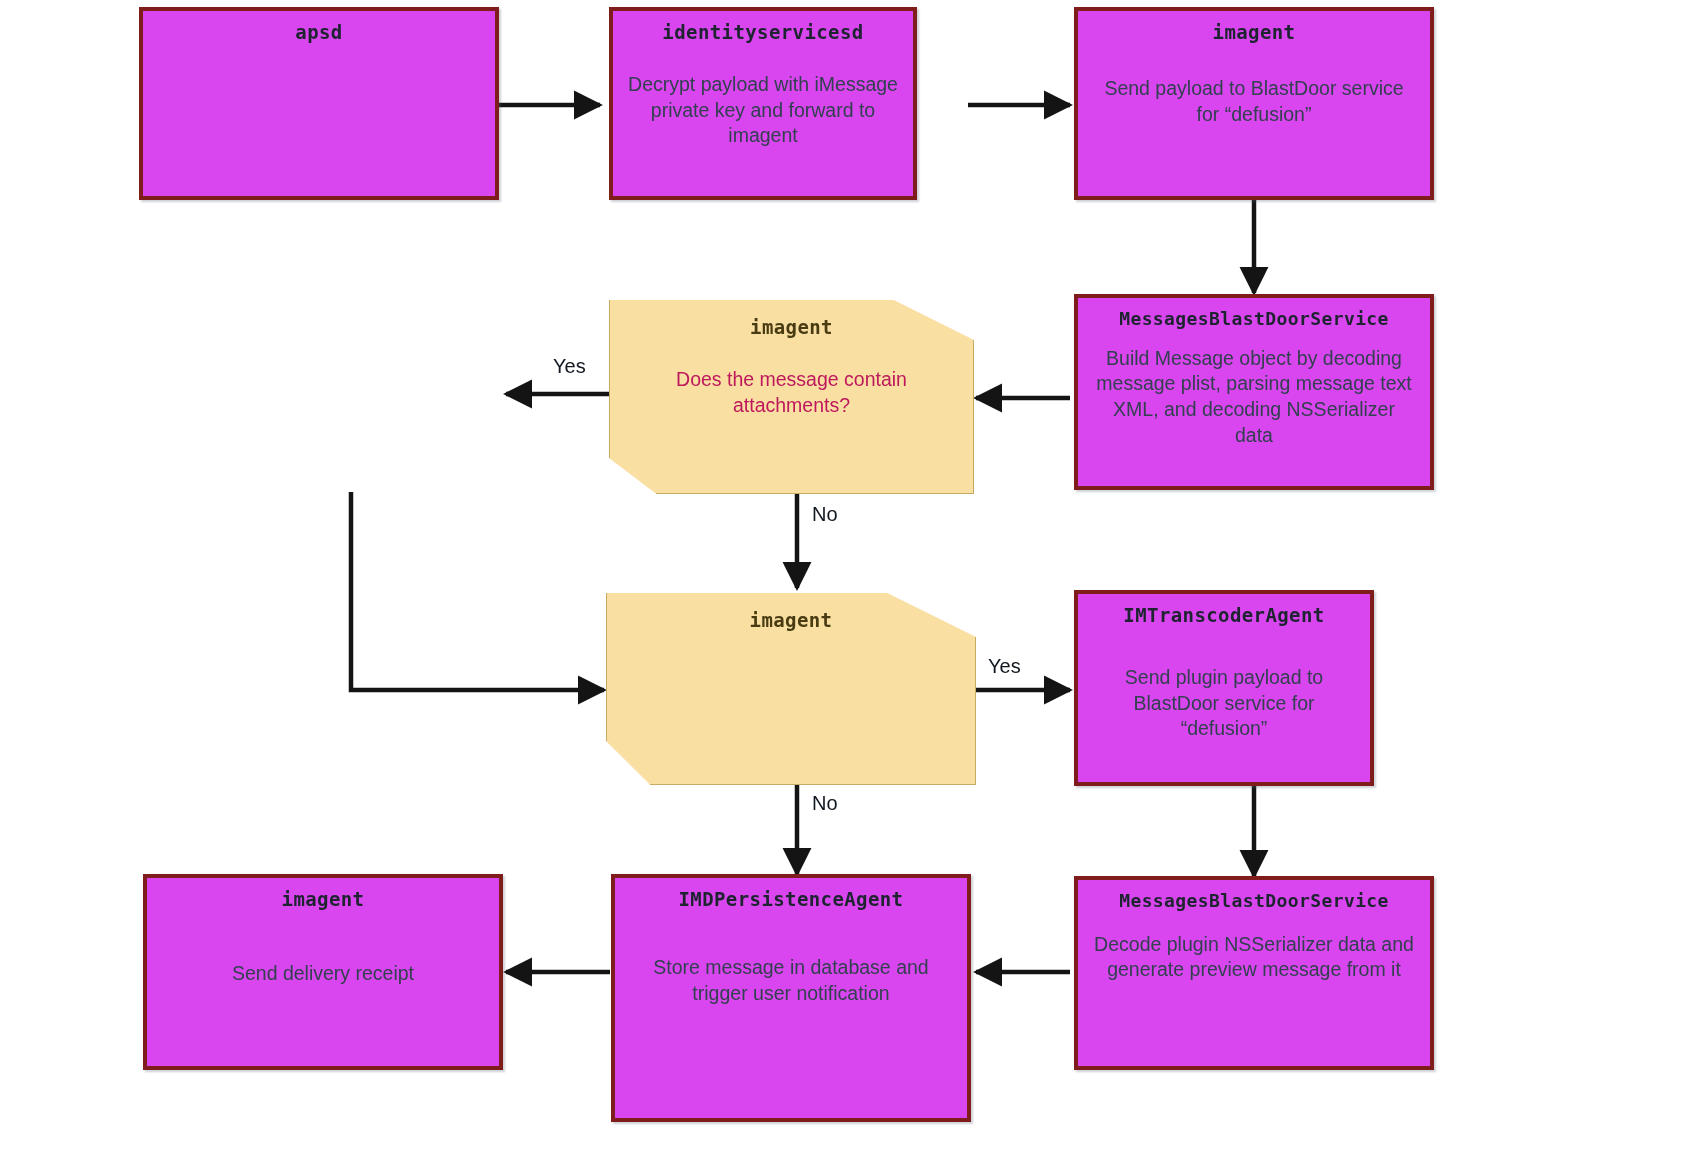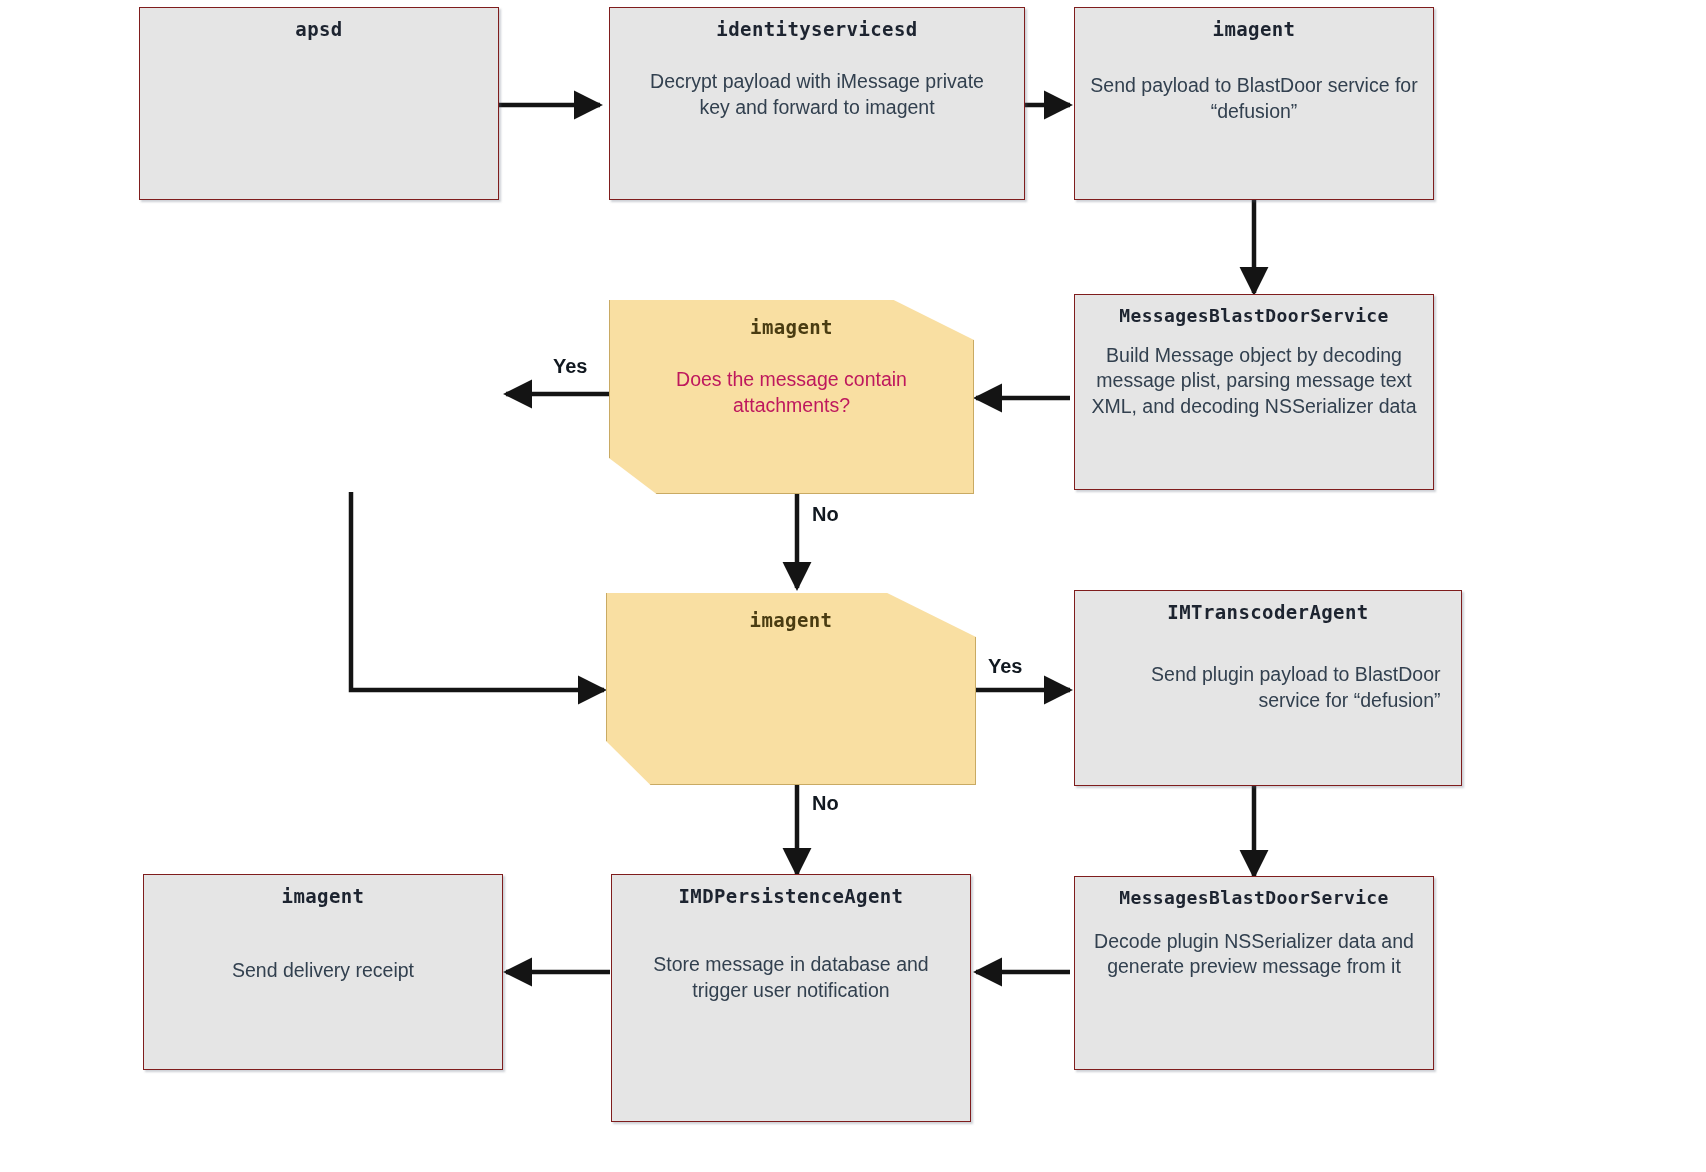--- a/index.html
+++ b/index.html
@@ -13,22 +13,22 @@
   
   .node{
     position:absolute;
     box-sizing:border-box;
     display:flex;flex-direction:column;align-items:center;
     text-align:center;
     color:#2b3340;
     padding:10px 14px 10px 14px;
   }
   .node.process{
-    background:#e5e5e5;
-    border:1px solid #7f1d1d;
+    background:#d946ef;
+    border:4px solid #7f1d1d;
     box-shadow:2px 2px 2px rgba(90,100,120,.30);
   }
   .node.decision{
     background:#f8deA0;
     border:none;
     box-shadow:none;
     background-color:transparent;
   }
   
   .decision .shape{
@@ -67,21 +67,21 @@
     line-height:1.32;
     color:#32404f;
     font-family:"Liberation Sans", sans-serif;
   }
   .decision .body{color:#be185d;text-align:center;}
 
   
   .elabel{
     position:absolute;
     font-family:"Liberation Sans", sans-serif;
-    font-weight:bold;
+    font-weight:normal;
     font-size:20px;
     color:#111820;
     white-space:nowrap;
   }
 </style>
 </head>
 <body>
 
 <div id="canvas">
 
@@ -118,21 +118,21 @@
       <path d="M 610 972 L 506 972"></path>
     </g>
   </svg>
 
   <div class="node process" style="left:139px;top:7px;width:360px;height:193px;">
     <div class="inner">
       <div class="title">apsd</div>
     </div>
   </div>
 
-  <div class="node process" style="left:609px;top:7px;width:416px;height:193px;">
+  <div class="node process" style="left:609px;top:7px;width:308px;height:193px;">
     <div class="inner">
       <div class="title">identityservicesd</div>
       <div class="body" style="margin-top:28px;max-width:340px;">Decrypt payload with iMessage private key and forward to imagent</div>
     </div>
   </div>
 
   <div class="node process" style="left:1074px;top:7px;width:360px;height:193px;">
     <div class="inner">
       <div class="title">imagent</div>
       <div class="body" style="margin-top:32px;max-width:345px;">Send payload to BlastDoor service for “defusion”</div>
@@ -155,21 +155,21 @@
     </div>
   </div>
 
   <div class="node decision d2" style="left:606px;top:585px;width:370px;height:200px;">
     <div class="shape"></div>
     <div class="inner" style="padding-top:14px;">
       <div class="title">imagent</div>
     </div>
   </div>
 
-  <div class="node process" style="left:1074px;top:590px;width:388px;height:196px;text-align:right;">
+  <div class="node process" style="left:1074px;top:590px;width:300px;height:196px;">
     <div class="inner">
       <div class="title">IMTranscoderAgent</div>
       <div class="body" style="margin-top:38px;max-width:345px;">Send plugin payload to BlastDoor service for “defusion”</div>
     </div>
   </div>
 
   <div class="node process" style="left:143px;top:874px;width:360px;height:196px;">
     <div class="inner">
       <div class="title">imagent</div>
       <div class="body" style="margin-top:50px;max-width:330px;">Send delivery receipt</div>

